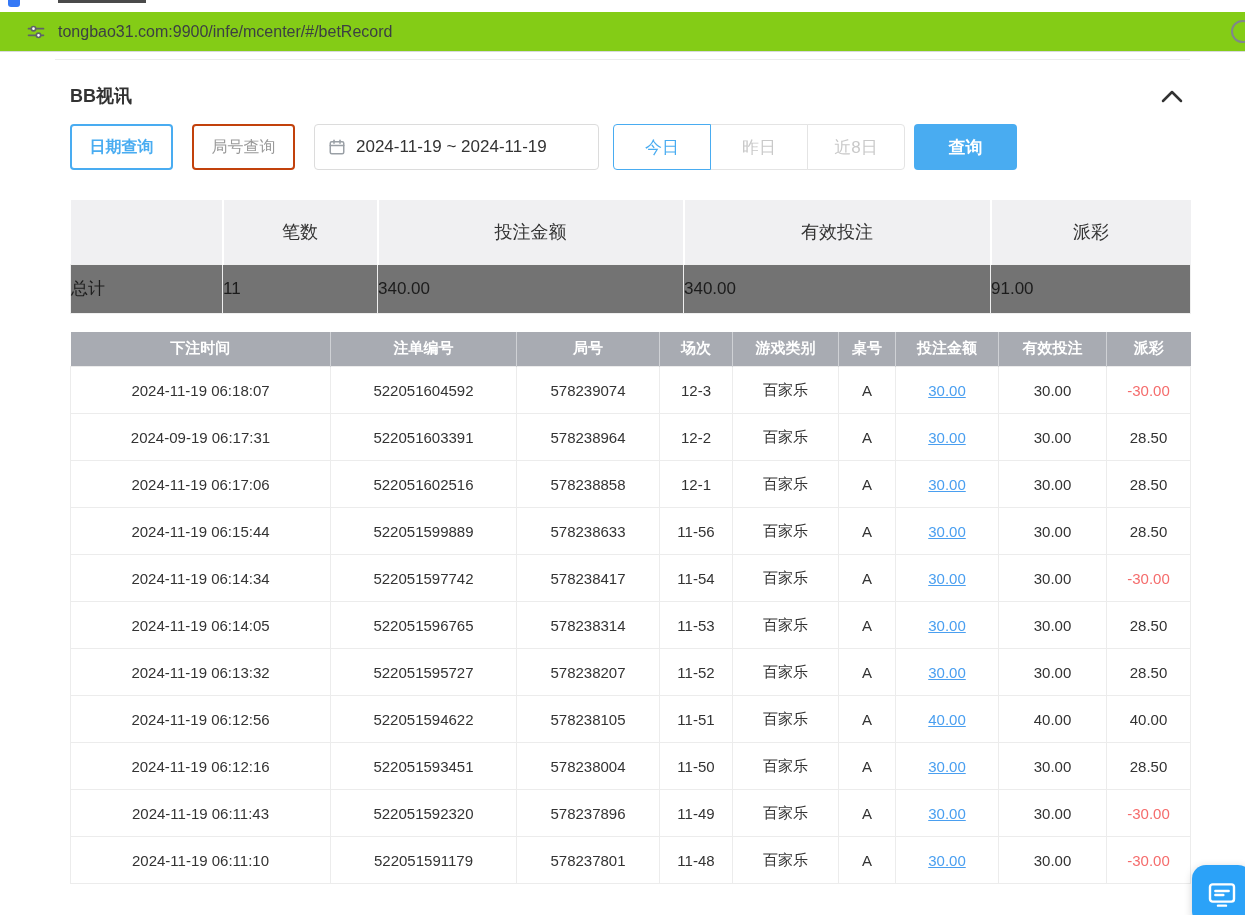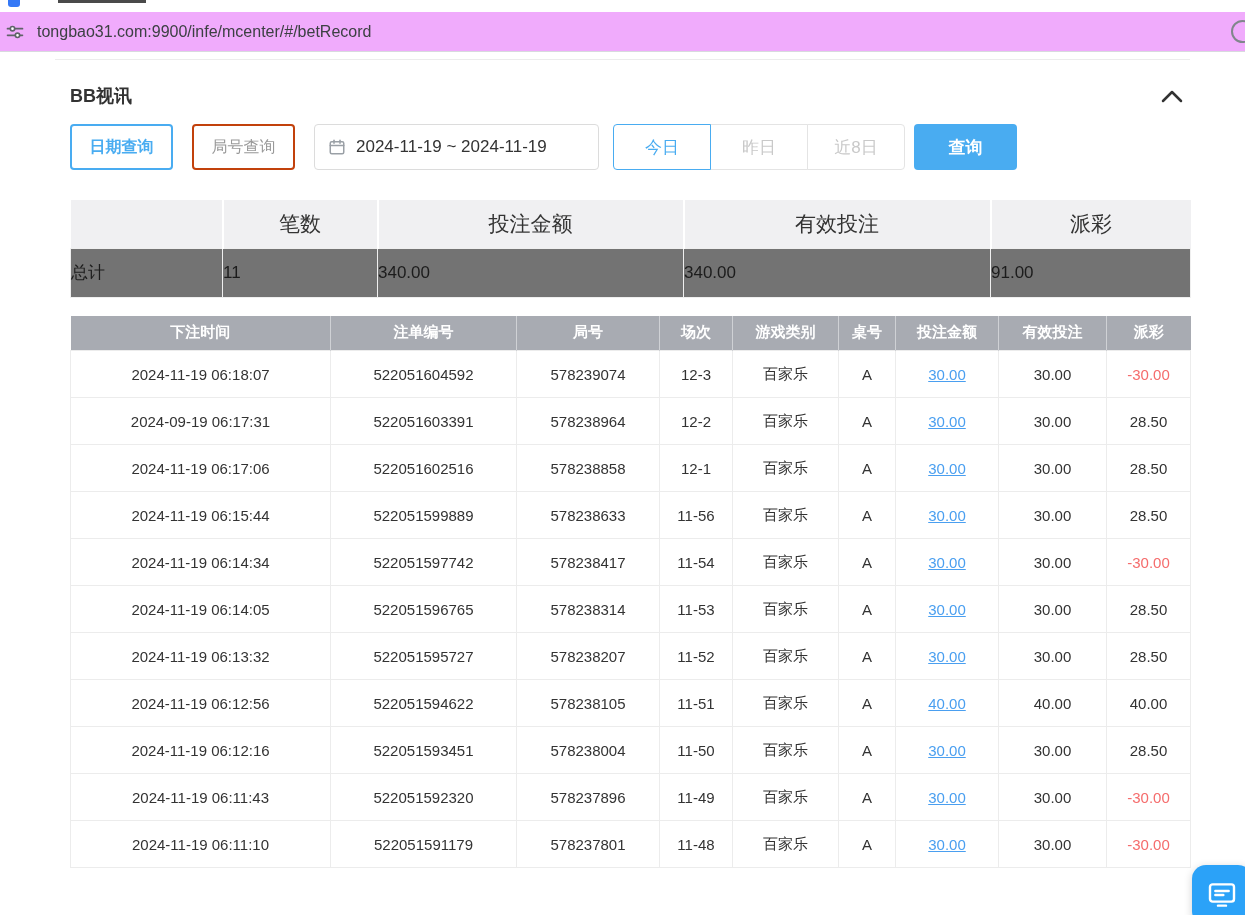--- a/index.html
+++ b/index.html
@@ -8,21 +8,21 @@
     width: 1245px; height: 915px; overflow: hidden; position: relative;
     font-family: "Liberation Sans", "DejaVu Sans", sans-serif;
   }
 
   
   .tab-strip { height: 12px; background: #fff; position: relative; }
   .tab-frag-blue { position: absolute; left: 8px; top: 0; width: 12px; height: 7px; background: #3478f6; border-radius: 0 0 3px 3px; }
   .tab-frag-dark { position: absolute; left: 58px; top: 0; width: 88px; height: 3px; background: #4a4a4a; }
   .url-bar {
     height: 40px; border-bottom: 1px solid #d8dade;
-    display: flex; align-items: center; gap: 12px; padding: 0 5px; position: relative; background: #f0abfc;
+    display: flex; align-items: center; gap: 12px; padding: 0 26px; position: relative; background: #84cc16;
   }
   .url-text { font-size: 16px; color: #3c4043; }
   .browser-right-icon {
     position: absolute; right: -9px; top: 8px; width: 23px; height: 23px;
     border: 2px solid #80868b; border-radius: 50%;
   }
 
   
   .hairline { margin: 7px 55px 0 55px; height: 1px; background: #ececec; }
 
@@ -57,21 +57,21 @@
   .btn-search {
     width: 103px; height: 46px; background: #49acf1; color: #fff; border: none; border-radius: 4px;
     font-size: 17px; font-weight: 700; cursor: pointer; font-family: inherit;
   }
 
   
   table { border-collapse: collapse; table-layout: fixed; }
 
   .summary { margin: 30px 0 0 70px; width: 1120px; }
   .summary th {
-    background: #f0f0f2; height: 48px; font-size: 21px; font-weight: 400; color: #333;
+    background: #f0f0f2; height: 64px; font-size: 18px; font-weight: 400; color: #333;
     border-right: 2px solid #fff; text-align: center;
   }
   .summary th:last-child { border-right: none; }
   .summary td {
     height: 49px; text-align: left; font-size: 17px; color: #1c1c1c;
     border: 1px solid #efefef; background: #737373; font-weight: 500;
   }
 
   .records { margin: 18px 0 0 70px; width: 1120px; }
   .records th {

